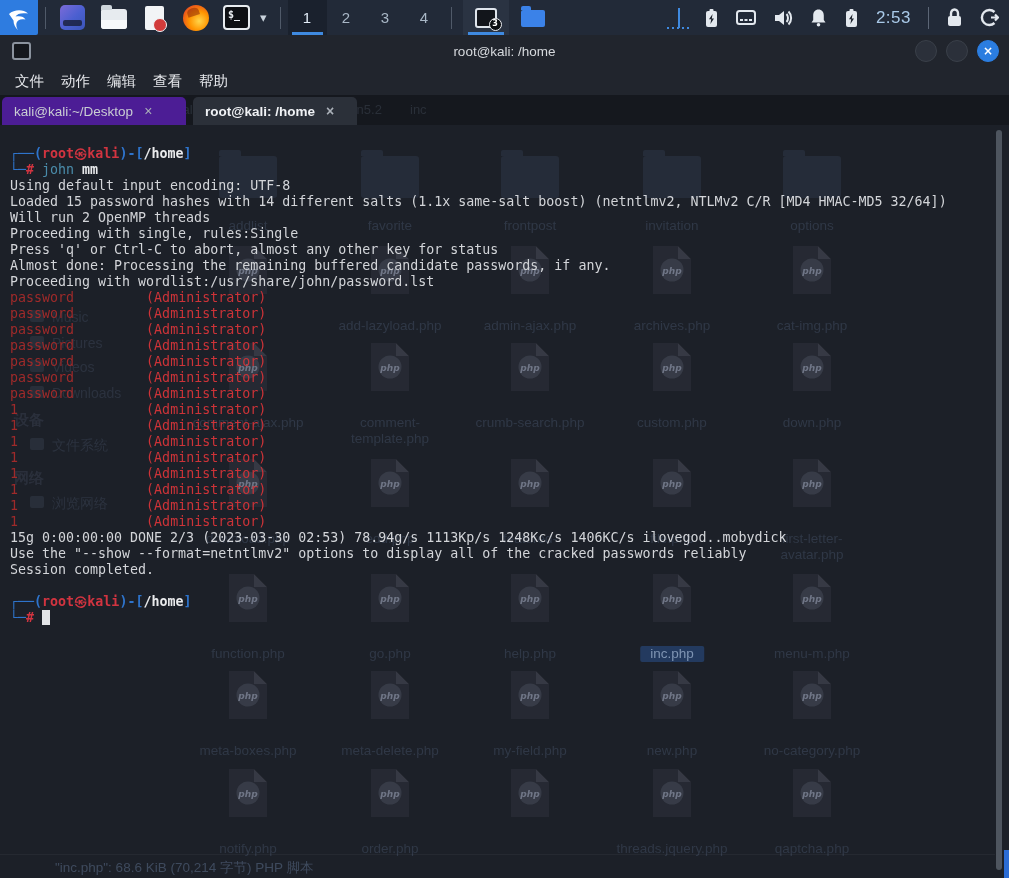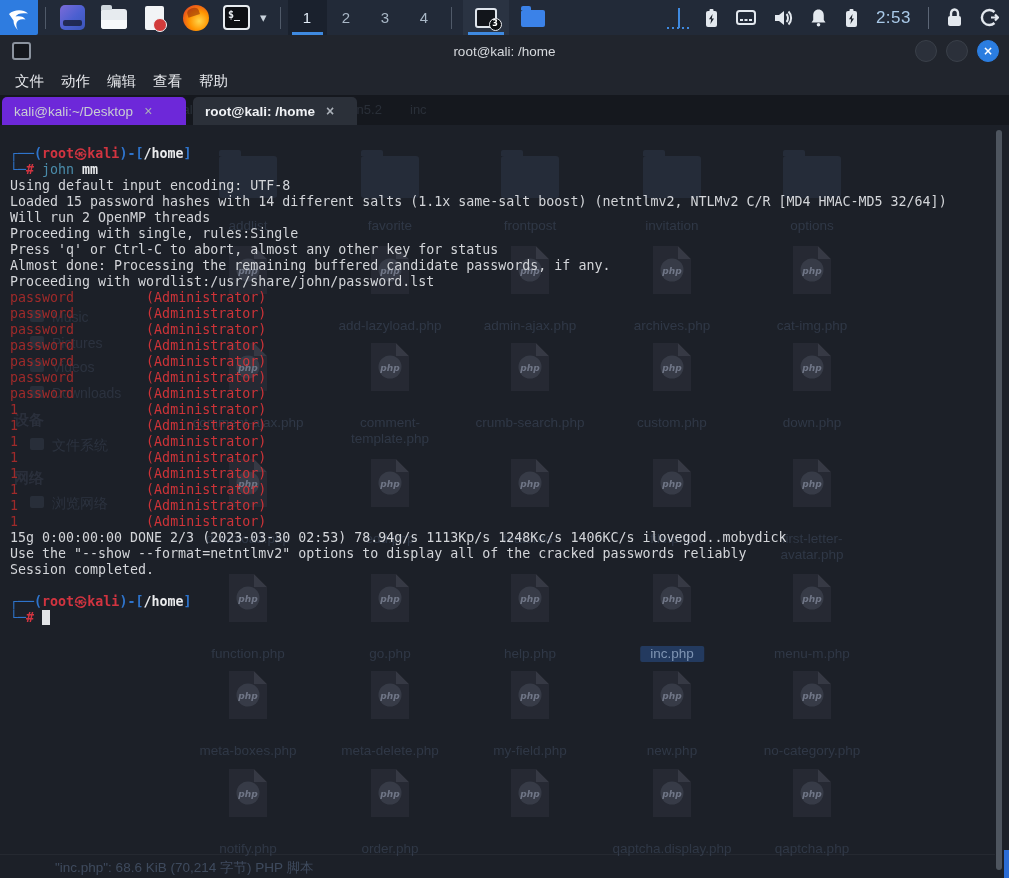--- a/index.html
+++ b/index.html
@@ -70,21 +70,21 @@
   .circ { width:22px; height:22px; border-radius:50%; background:#2b303a; border:1px solid #3a4049; }
   .circ.close { background:#2b7de0; border-color:#2b7de0; color:#fff; font:700 12px/20px "DejaVu Sans",sans-serif;
     text-align:center; }
   .menubar { position:relative; height:27px; display:flex; align-items:center; gap:17px; padding-left:15px; }
   .menu-item { color:#e6e8ec; font-size:14.5px; }
   .ghost-menu { position:absolute; left:120px; top:5px; color:rgba(150,165,190,.14); font-size:14.5px; letter-spacing:1px; white-space:pre; }
   .tabbar { position:relative; height:30px; background:#15181e; }
   .tab { position:absolute; top:2px; height:28px; display:flex; align-items:center; padding:0 12px;
     border-radius:5px 5px 0 0; color:#c9cdd3; font-size:13.5px; }
   .tab .x { margin-left:11px; color:#aab0b8; font-size:14px; }
-  .tab.t0 { left:2px; width:184px; background:#6d28d9; }
+  .tab.t0 { left:2px; width:184px; background:#4c1d95; }
   .tab.t1 { left:193px; width:164px; background:#2b3039; color:#f0f2f5; font-weight:700; }
   .ghost-path { position:absolute; top:7px; color:rgba(150,168,195,.16); font-size:13px; }
 
   
   .terminal { position:absolute; top:90px; left:0; width:1009px; height:753px; background:#1c2028; overflow:hidden; }
   .term-lines { position:absolute; left:10px; top:21px; font:13.3px/16px "DejaVu Sans Mono",monospace;
     color:#d3d5d9; white-space:pre; z-index:5; }
   .t-b { color:#2e74cc; font-weight:700; }
   .t-r { color:#d23440; font-weight:700; }
   .t-w { color:#e9eaec; font-weight:700; }
@@ -409,21 +409,21 @@
           <div class="g-label" style="left: 390px; top: 716px;">order.php</div>
           <div class="g-php" style="left: 511px; top: 644px;">
             <div class="fold"></div>
             <div class="dot">php</div>
           </div>
           <div class="g-label" style="left: 530px; top: 716px; margin-top: 44px;">post-type.php</div>
           <div class="g-php" style="left: 653px; top: 644px;">
             <div class="fold"></div>
             <div class="dot">php</div>
           </div>
-          <div class="g-label" style="left: 672px; top: 716px;">qaptcha.display.php</div>
+          <div class="g-label" style="left: 672px; top: 716px;">threads.jquery.php</div>
           <div class="g-php" style="left: 793px; top: 644px;">
             <div class="fold"></div>
             <div class="dot">php</div>
           </div>
           <div class="g-label" style="left: 812px; top: 716px;">qaptcha.php</div>
         </div>
       <div class="term-lines"><div><span class="t-b">┌──(</span><span class="t-r">root㉿kali</span><span class="t-b">)-[</span><span class="t-w">/home</span><span class="t-b">]</span></div><div><span class="t-b">└─</span><span class="t-r"># </span><span class="t-c">john </span><span class="t-w">mm</span></div><div><span class="t-f">Using default input encoding: UTF-8</span></div><div><span class="t-f">Loaded 15 password hashes with 14 different salts (1.1x same-salt boost) (netntlmv2, NTLMv2 C/R [MD4 HMAC-MD5 32/64])</span></div><div><span class="t-f">Will run 2 OpenMP threads</span></div><div><span class="t-f">Proceeding with single, rules:Single</span></div><div><span class="t-f">Press 'q' or Ctrl-C to abort, almost any other key for status</span></div><div><span class="t-f">Almost done: Processing the remaining buffered candidate passwords, if any.</span></div><div><span class="t-f">Proceeding with wordlist:/usr/share/john/password.lst</span></div><div><span class="t-p">password</span><span class="t-f">         </span><span class="t-a">(Administrator)</span></div><div><span class="t-p">password</span><span class="t-f">         </span><span class="t-a">(Administrator)</span></div><div><span class="t-p">password</span><span class="t-f">         </span><span class="t-a">(Administrator)</span></div><div><span class="t-p">password</span><span class="t-f">         </span><span class="t-a">(Administrator)</span></div><div><span class="t-p">password</span><span class="t-f">         </span><span class="t-a">(Administrator)</span></div><div><span class="t-p">password</span><span class="t-f">         </span><span class="t-a">(Administrator)</span></div><div><span class="t-p">password</span><span class="t-f">         </span><span class="t-a">(Administrator)</span></div><div><span class="t-p">1</span><span class="t-f">                </span><span class="t-a">(Administrator)</span></div><div><span class="t-p">1</span><span class="t-f">                </span><span class="t-a">(Administrator)</span></div><div><span class="t-p">1</span><span class="t-f">                </span><span class="t-a">(Administrator)</span></div><div><span class="t-p">1</span><span class="t-f">                </span><span class="t-a">(Administrator)</span></div><div><span class="t-p">1</span><span class="t-f">                </span><span class="t-a">(Administrator)</span></div><div><span class="t-p">1</span><span class="t-f">                </span><span class="t-a">(Administrator)</span></div><div><span class="t-p">1</span><span class="t-f">                </span><span class="t-a">(Administrator)</span></div><div><span class="t-p">1</span><span class="t-f">                </span><span class="t-a">(Administrator)</span></div><div><span class="t-f">15g 0:00:00:00 DONE 2/3 (2023-03-30 02:53) 78.94g/s 1113Kp/s 1248Kc/s 1406KC/s ilovegod..mobydick</span></div><div><span class="t-f">Use the "--show --format=netntlmv2" options to display all of the cracked passwords reliably</span></div><div><span class="t-f">Session completed.</span></div><div>&nbsp;</div><div><span class="t-b">┌──(</span><span class="t-r">root㉿kali</span><span class="t-b">)-[</span><span class="t-w">/home</span><span class="t-b">]</span></div><div><span class="t-b">└─</span><span class="t-r"># </span><span class="t-cur"> </span></div></div>
       <div class="scrollbar"></div>
       <div class="fm-scroll-tip"></div>
     </div>

